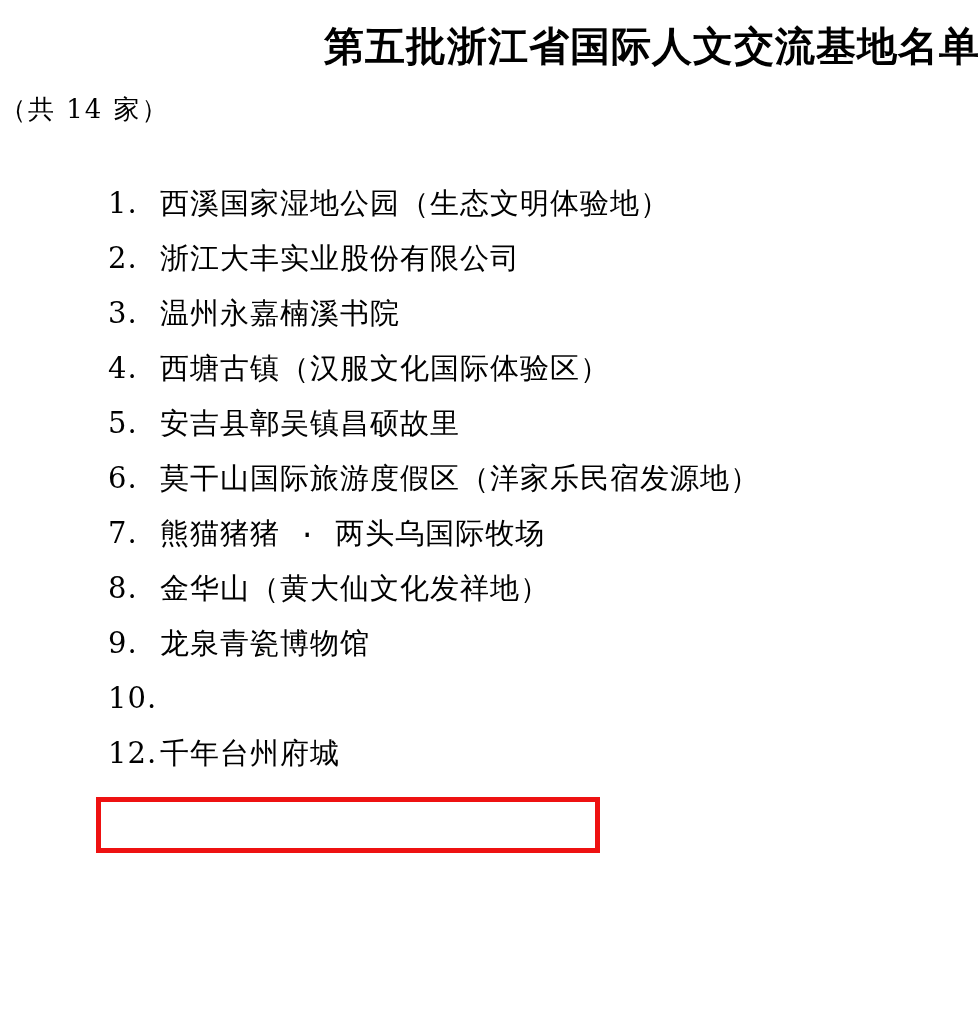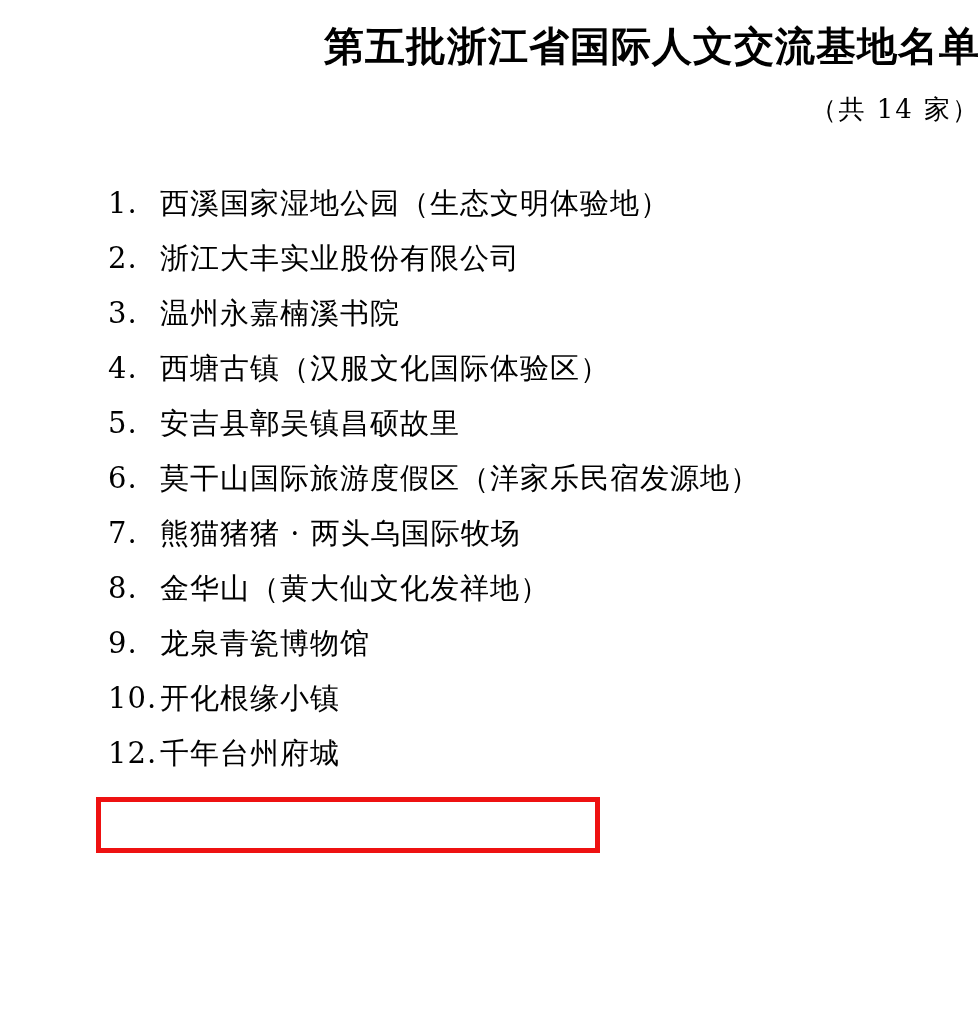--- a/index.html
+++ b/index.html
@@ -23,21 +23,21 @@
   .doc-title {
     text-align: right;
     font-size: 40px;
     font-weight: bold;
     letter-spacing: 1px;
     margin-top: 22px;
     line-height: 1.2;
     font-family: "DejaVu Serif", "Liberation Serif", serif;
   }
   .doc-subtitle {
-    text-align: right;
+    text-align: left;
     font-size: 26px;
     margin-top: 22px;
     letter-spacing: 2px;
     font-weight: normal;
   }
   .list {
     margin-top: 62px;
     padding-left: 108px;
   }
   .list-item {
@@ -49,20 +49,21 @@
     letter-spacing: 1px;
   }
   .list-item .num {
     display: inline-block;
     min-width: 52px;
     text-align: left;
     white-space: nowrap;
   }
   .list-item .txt {
     white-space: nowrap;
+    font-family: Liberation Mono, monospace;
   }
   .highlight-box {
     position: absolute;
     left: 96px;
     top: 775px;
     width: 504px;
     height: 56px;
     border: 5px solid #ee1111;
     box-sizing: border-box;
     pointer-events: none;
@@ -118,21 +119,20 @@
       <span class="txt">金华山（黄大仙文化发祥地）</span>
     </div>
 
     <div class="list-item">
       <span class="num">9.</span>
       <span class="txt">龙泉青瓷博物馆</span>
     </div>
 
     <div class="list-item">
       <span class="num">10.</span>
-      <span class="txt">开化根缘小镇</span>
     </div>
 
 
     <div class="list-item">
       <span class="num">12.</span>
       <span class="txt">千年台州府城</span>
     </div>
 
 
 

